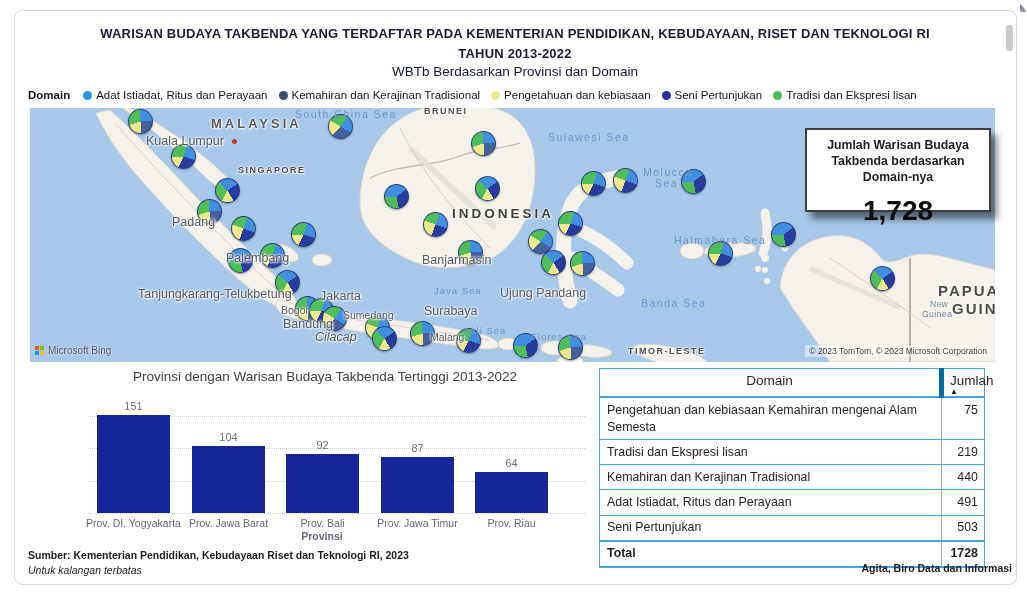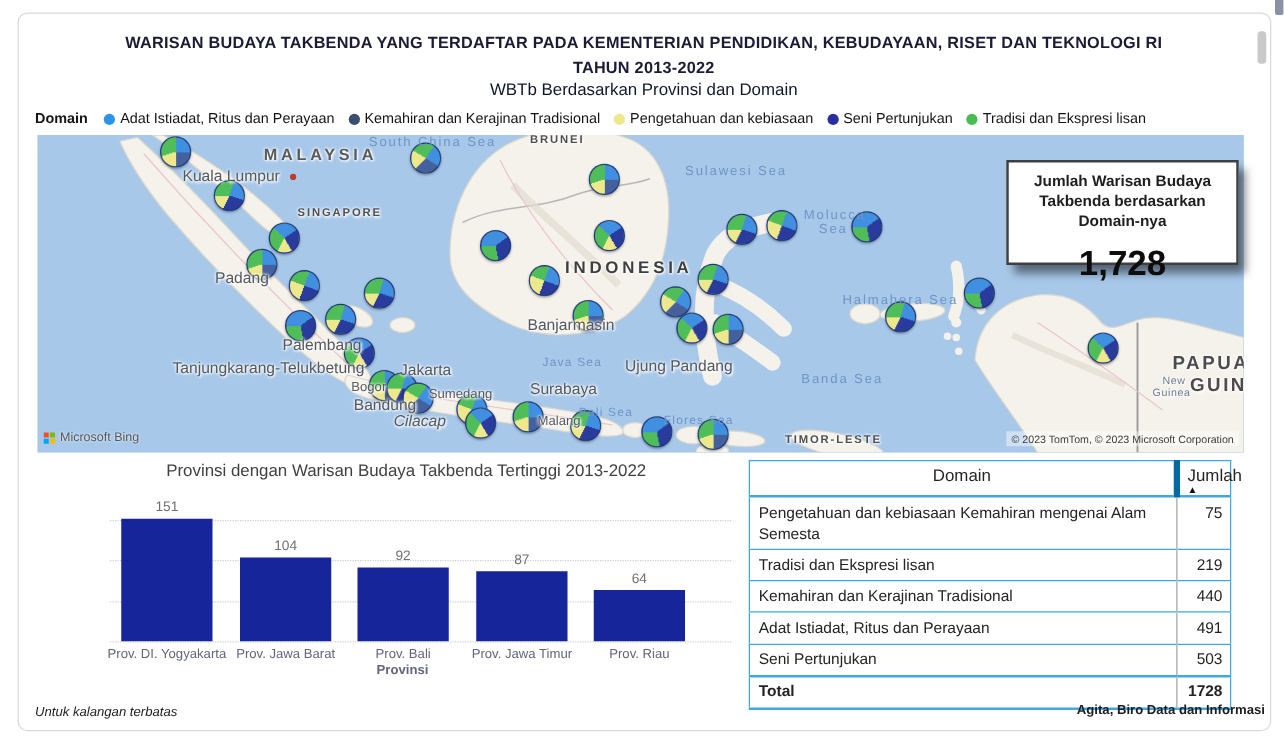--- a/index.html
+++ b/index.html
@@ -1,17 +1,17 @@
 <!DOCTYPE html>
 <html><head>
 <meta charset="utf-8">
 <style>
   html,body{margin:0;padding:0;background:#fff;}
   .screen{position:relative;width:1027px;height:601px;background:#fff;overflow:hidden;
-          font-family:"Liberation Sans",sans-serif;color:#222;}
+          font-family:"Liberation Sans",sans-serif;color:#222;border-radius:18px;}
   .abs{position:absolute;}
   .card{left:14px;top:10px;width:1001px;height:573px;border:1px solid #d9d9d9;border-radius:8px;background:#fff;}
   
   .title{left:90px;top:24px;width:850px;text-align:center;font-size:13px;font-weight:bold;
          color:#1b1b35;line-height:1.55;letter-spacing:.2px;}
   .subtitle{left:290px;top:64px;width:450px;text-align:center;font-size:13.5px;color:#0f172a;}
   
   .legend{left:28px;top:87px;height:16px;display:flex;align-items:center;gap:11px;font-size:11.5px;color:#141414;}
   .legend .cap{font-weight:bold;margin-right:2px;}
   .leg-item{display:flex;align-items:center;gap:4px;white-space:nowrap;}
@@ -203,21 +203,21 @@
       <div class="map-label lbl-country-sm" style="left: 394px; top: -2px;">BRUNEI</div>
       <div class="map-label lbl-country-xl" style="left: 422px; top: 98px;">INDONESIA</div>
       <div class="map-label lbl-country-sm" style="left: 598px; top: 238px;">TIMOR-LESTE</div>
       <div class="map-label lbl-country-xxl" style="left: 908px; top: 174px;">PAPUA</div>
       <div class="map-label lbl-country-xxl" style="left: 922px; top: 192px;">GUINEA</div>
       <div class="map-label lbl-terr" style="left: 900px; top: 191px;">New</div>
       <div class="map-label lbl-terr" style="left: 892px; top: 201px;">Guinea</div>
       <div class="map-label lbl-city-lg" style="left: 116px; top: 26px;">Kuala Lumpur</div>
       <div class="kl-dot" style="left: 202px; top: 31px;"></div>
       <div class="map-label lbl-city-lg" style="left: 142px; top: 107px;">Padang</div>
-      <div class="map-label lbl-city-lg" style="left: 196px; top: 143px; margin-top: 18px;">Palembang</div>
+      <div class="map-label lbl-city-lg" style="left: 196px; top: 143px;">Palembang</div>
       <div class="map-label lbl-city-lg" style="left: 108px; top: 179px;">Tanjungkarang-Telukbetung</div>
       <div class="map-label lbl-city-lg" style="left: 290px; top: 181px;">Jakarta</div>
       <div class="map-label lbl-city" style="left: 251px; top: 196px;">Bogor</div>
       <div class="map-label lbl-city-lg" style="left: 253px; top: 209px;">Bandung</div>
       <div class="map-label lbl-city" style="left: 313px; top: 201px;">Sumedang</div>
       <div class="map-label lbl-city-lg" style="left: 285px; top: 222px; font-style: italic;">Cilacap</div>
       <div class="map-label lbl-city-lg" style="left: 394px; top: 196px;">Surabaya</div>
       <div class="map-label lbl-city" style="left: 400px; top: 223px;">Malang</div>
       <div class="map-label lbl-city-lg" style="left: 392px; top: 145px;">Banjarmasin</div>
       <div class="map-label lbl-city-lg" style="left: 470px; top: 178px;">Ujung Pandang</div>
@@ -292,18 +292,19 @@
           <td>Seni Pertunjukan</td>
           <td class="num">503</td>
         </tr>
         <tr class="total">
           <td>Total</td>
           <td class="num">1728</td>
         </tr>
       </tbody>
   </table>
 
+  <div class="abs src">Sumber: Kementerian Pendidikan, Kebudayaan Riset dan Teknologi RI, 2023</div>
   <div class="abs note">Untuk kalangan terbatas</div>
   <div class="abs author">Agita, Biro Data dan Informasi</div>
 
   <div class="abs vthumb"></div>
   <div class="abs corner-mark"></div>
 </div>
 
 </body></html>

